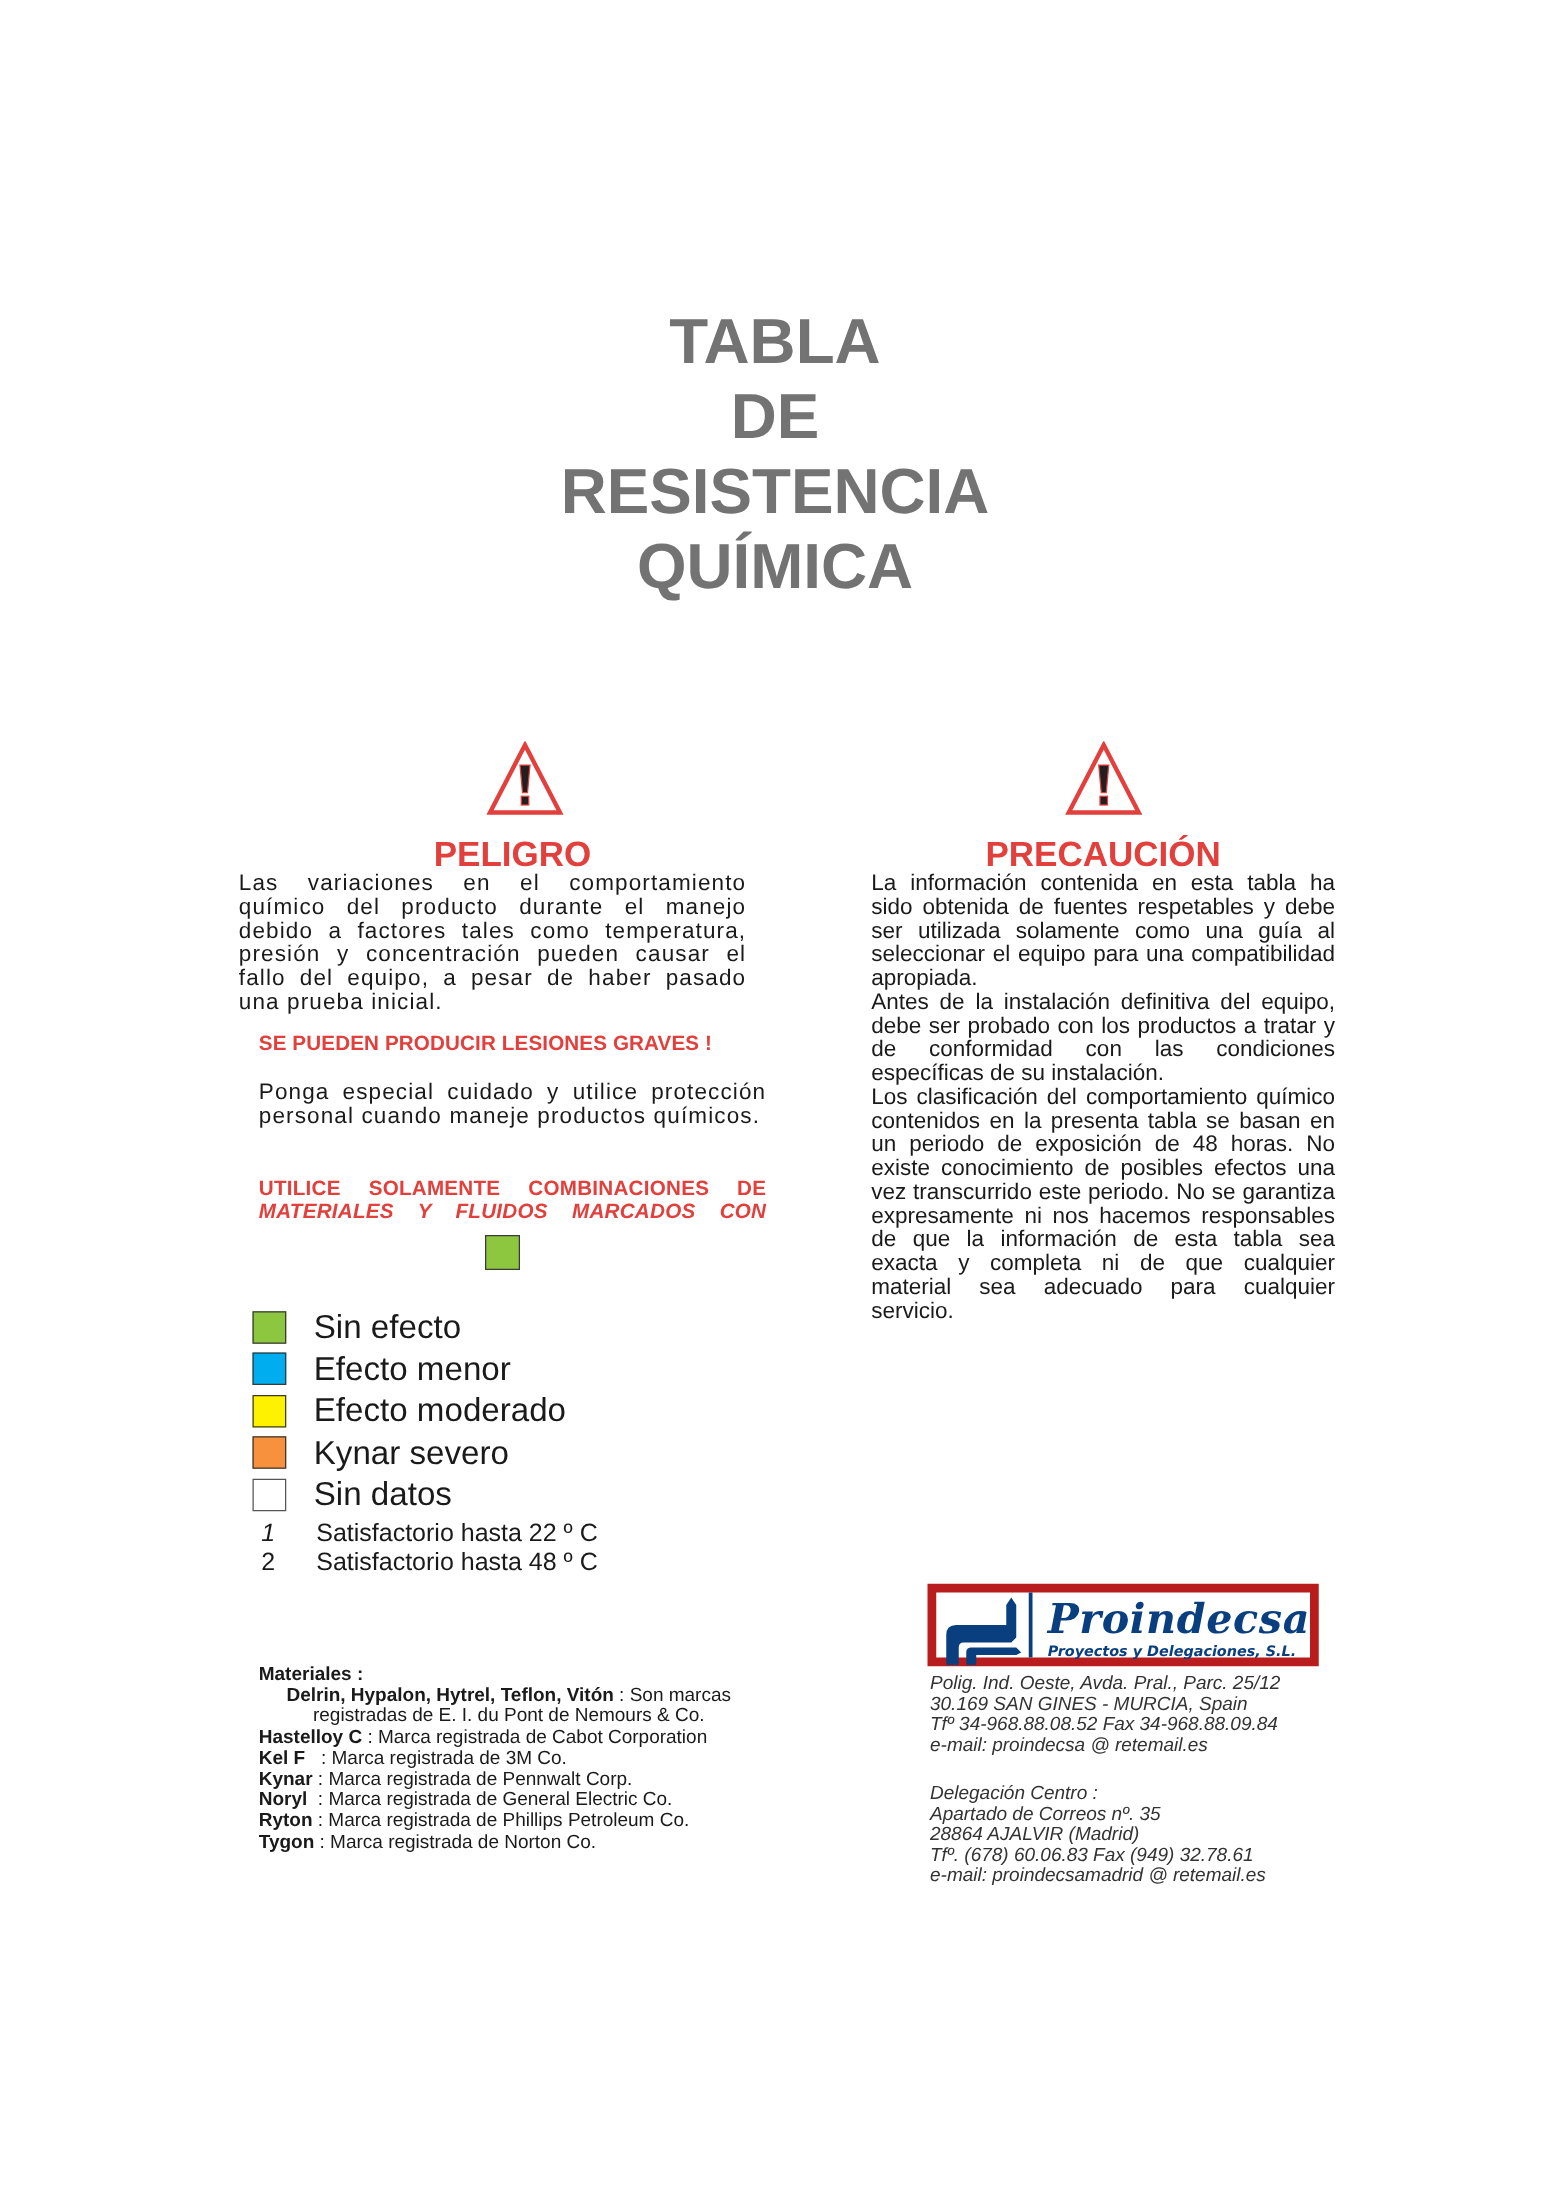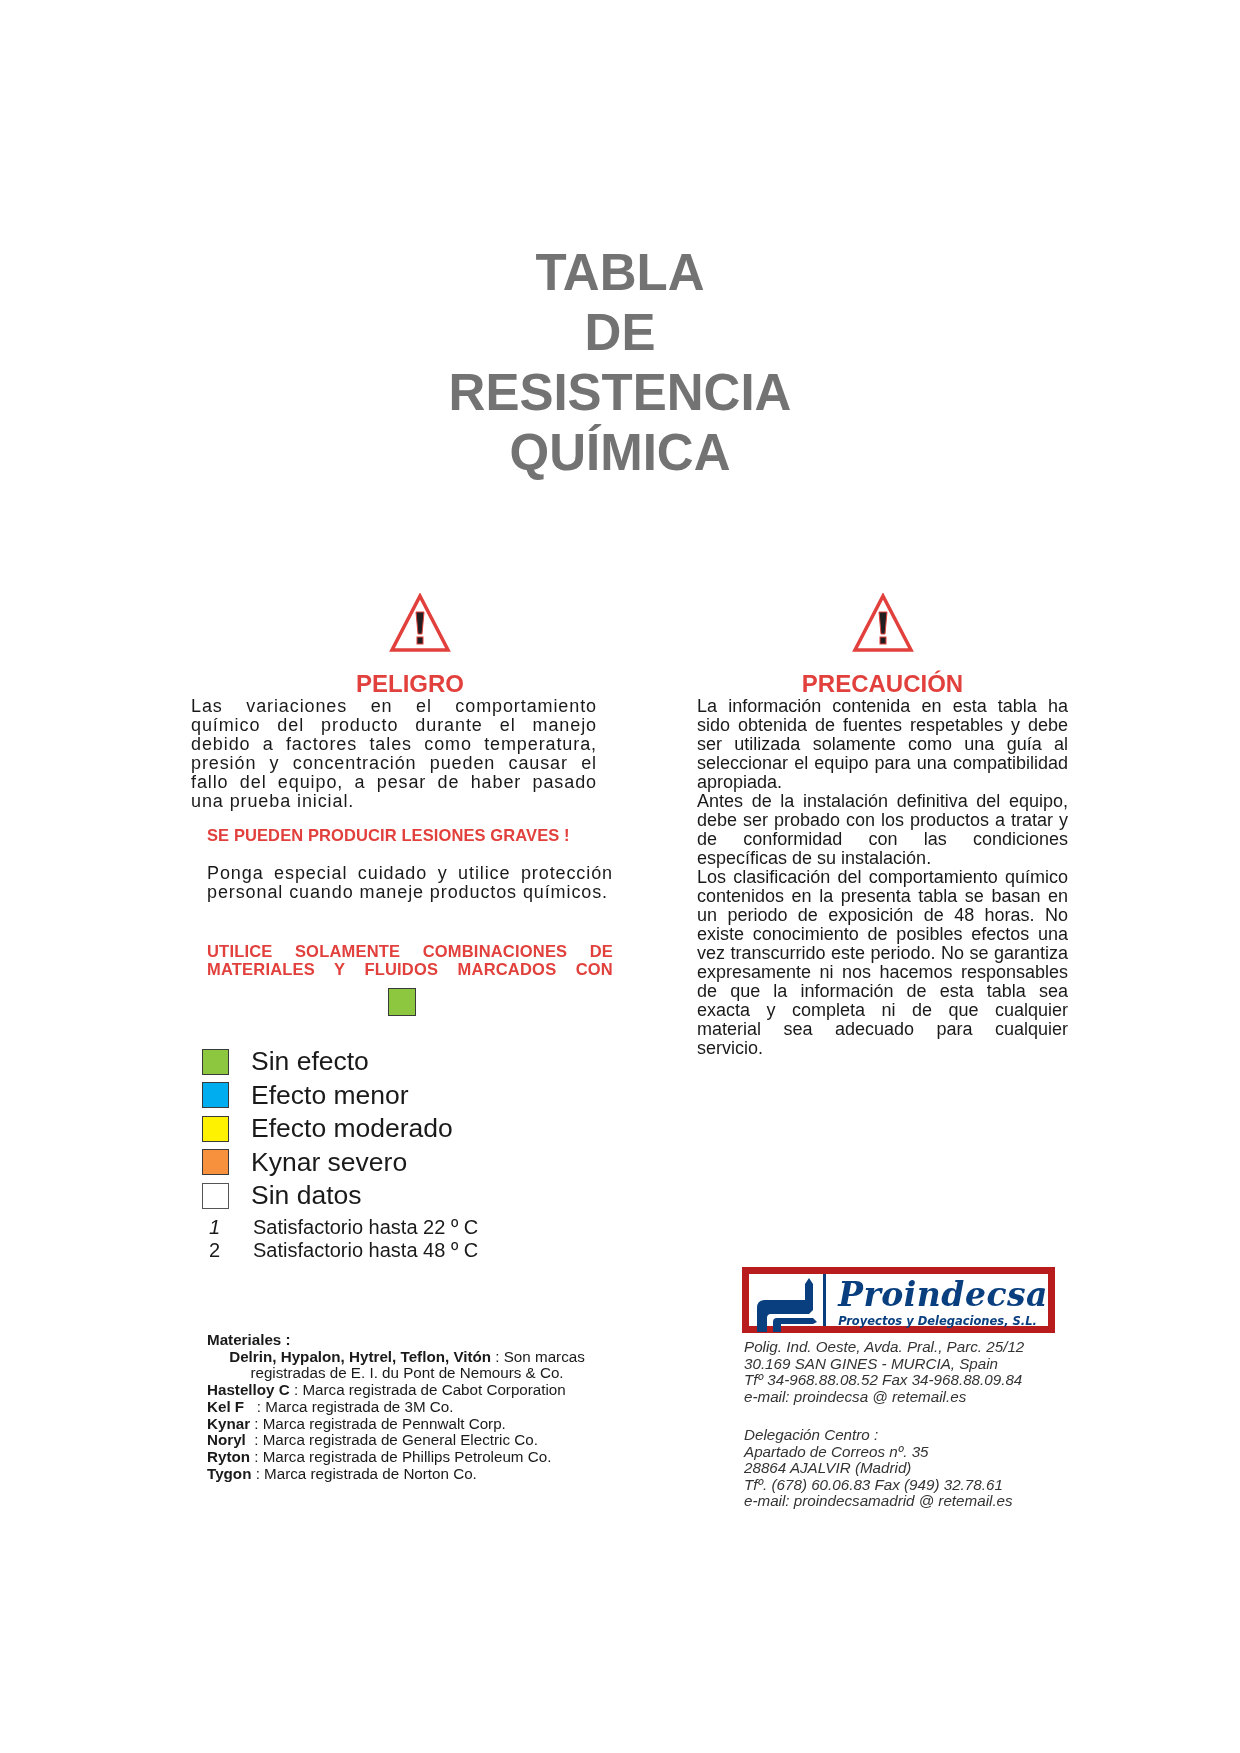--- a/index.html
+++ b/index.html
@@ -3,21 +3,21 @@
 <meta charset="utf-8">
 <style>
   html, body { margin:0; padding:0; background:#ffffff; }
   body { width:1240px; height:1753px; position:relative; overflow:hidden;
          font-family:"Liberation Sans", sans-serif; color:#1a1a1a; }
   .abs { position:absolute; }
   .title { left:0; width:1240px; top:243px; text-align:center; color:#737373;
            font-weight:bold; font-size:51px; line-height:60px; }
   .title div { white-space:nowrap; }
   .tri { width:62px; height:60px; }
-  .heading { color:#e2403c; font-weight:bold; font-size:24px; line-height:24px; text-align:center; }
+  .heading { color:#e2403c; font-weight:bold; font-size:28px; line-height:24px; text-align:center; }
   .para { font-size:18px; line-height:19px; text-align:justify; text-align-last:left; }
   .para.left { letter-spacing:0.9px; }
   .warn { color:#e2403c; font-weight:bold; font-size:16.5px; line-height:18px; text-align:justify; text-align-last:justify; letter-spacing:0.2px; }
   .warn.single { text-align-last:left; letter-spacing:0.1px; }
   .swatch { width:27px; height:26px; border:1.5px solid #3a3a3a; box-sizing:border-box; }
   .legend-row { display:flex; align-items:center; height:33.5px; }
   .legend-row .swatch { margin-right:22px; }
   .legend-label { font-size:26.5px; color:#1a1a1a; }
   .note-row { display:flex; align-items:center; height:23px; }
   .note-num { width:51px; font-size:20px; padding-left:7px; box-sizing:border-box; }
@@ -46,21 +46,21 @@
   <polygon points="31,3 59,57 3,57" fill="#ffffff" stroke="#e2403c" stroke-width="3.5" stroke-linejoin="miter"></polygon>
   <polygon points="27,19 35,19 33,41 29,41" fill="#231f20" stroke="#e2403c" stroke-width="1"></polygon>
   <rect x="28" y="44" width="6" height="7" fill="#231f20" stroke="#e2403c" stroke-width="1"></rect>
 </svg>
 <div class="abs heading" style="left:207px; width:406px; top:672px;">PELIGRO</div>
 <div class="abs para left" style="left:191px; width:406px; top:697px;">Las variaciones en el comportamiento químico del producto durante el manejo debido a factores tales como temperatura, presión y concentración pueden causar el fallo del equipo, a pesar de haber pasado una prueba inicial.</div>
 <div class="abs warn single" style="left:207px; width:406px; top:826px;">SE PUEDEN PRODUCIR LESIONES GRAVES !</div>
 <div class="abs para left" style="left:207px; width:406px; top:864px;">Ponga especial cuidado y utilice protección personal cuando maneje productos químicos.</div>
 <div class="abs warn" style="left:207px; width:406px; top:942px;">
   <div style="text-align:justify; text-align-last:justify;">UTILICE SOLAMENTE COMBINACIONES DE</div>
-  <div style="text-align:justify; text-align-last:justify;">MATERIALES Y FLUIDOS MARCADOS CON</div>
+  <div style="text-align:justify; text-align-last:justify;font-style:italic;">MATERIALES Y FLUIDOS MARCADOS CON</div>
 </div>
 <div class="abs swatch" style="left:388px; top:988px; width:28px; height:28px; background:#8dc63f;"></div>
 
 <svg class="abs tri" style="left:852px; top:593px;" viewBox="0 0 62 60">
   <polygon points="31,3 59,57 3,57" fill="#ffffff" stroke="#e2403c" stroke-width="3.5" stroke-linejoin="miter"></polygon>
   <polygon points="27,19 35,19 33,41 29,41" fill="#231f20" stroke="#e2403c" stroke-width="1"></polygon>
   <rect x="28" y="44" width="6" height="7" fill="#231f20" stroke="#e2403c" stroke-width="1"></rect>
 </svg>
 <div class="abs heading" style="left:697px; width:371px; top:672px;">PRECAUCIÓN</div>
 <div class="abs" style="left:697px; width:371px; top:697px;">

